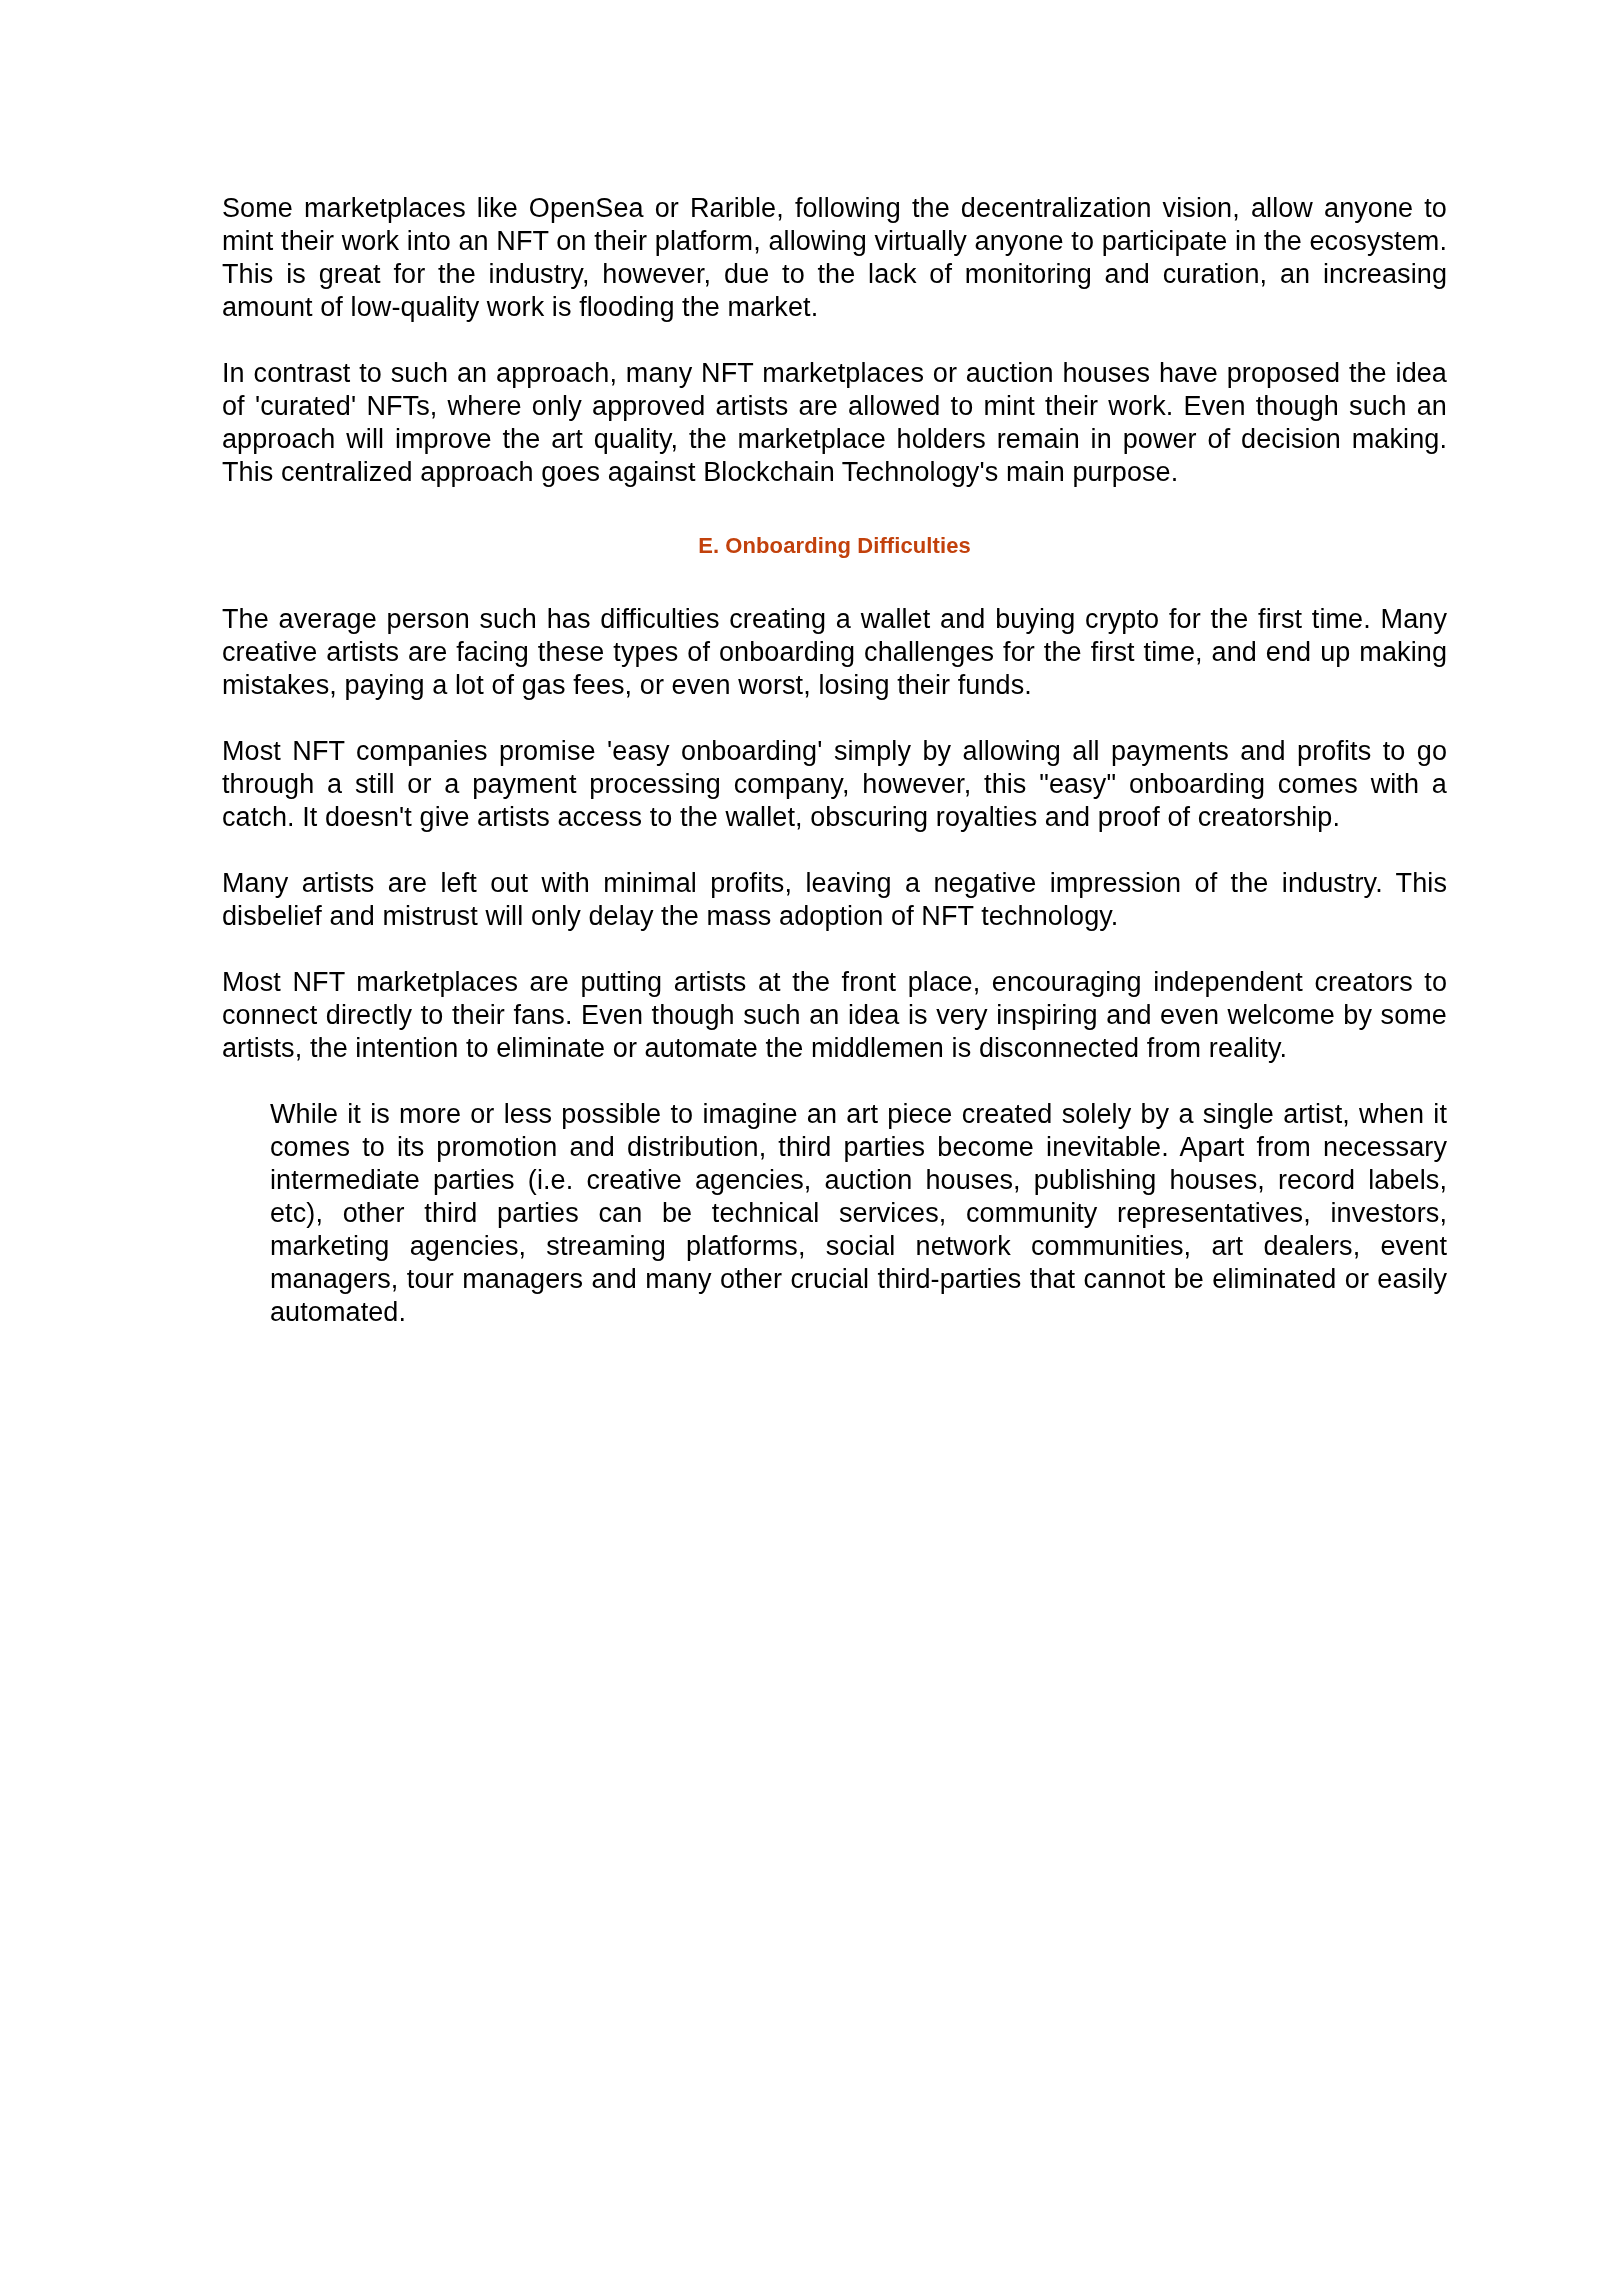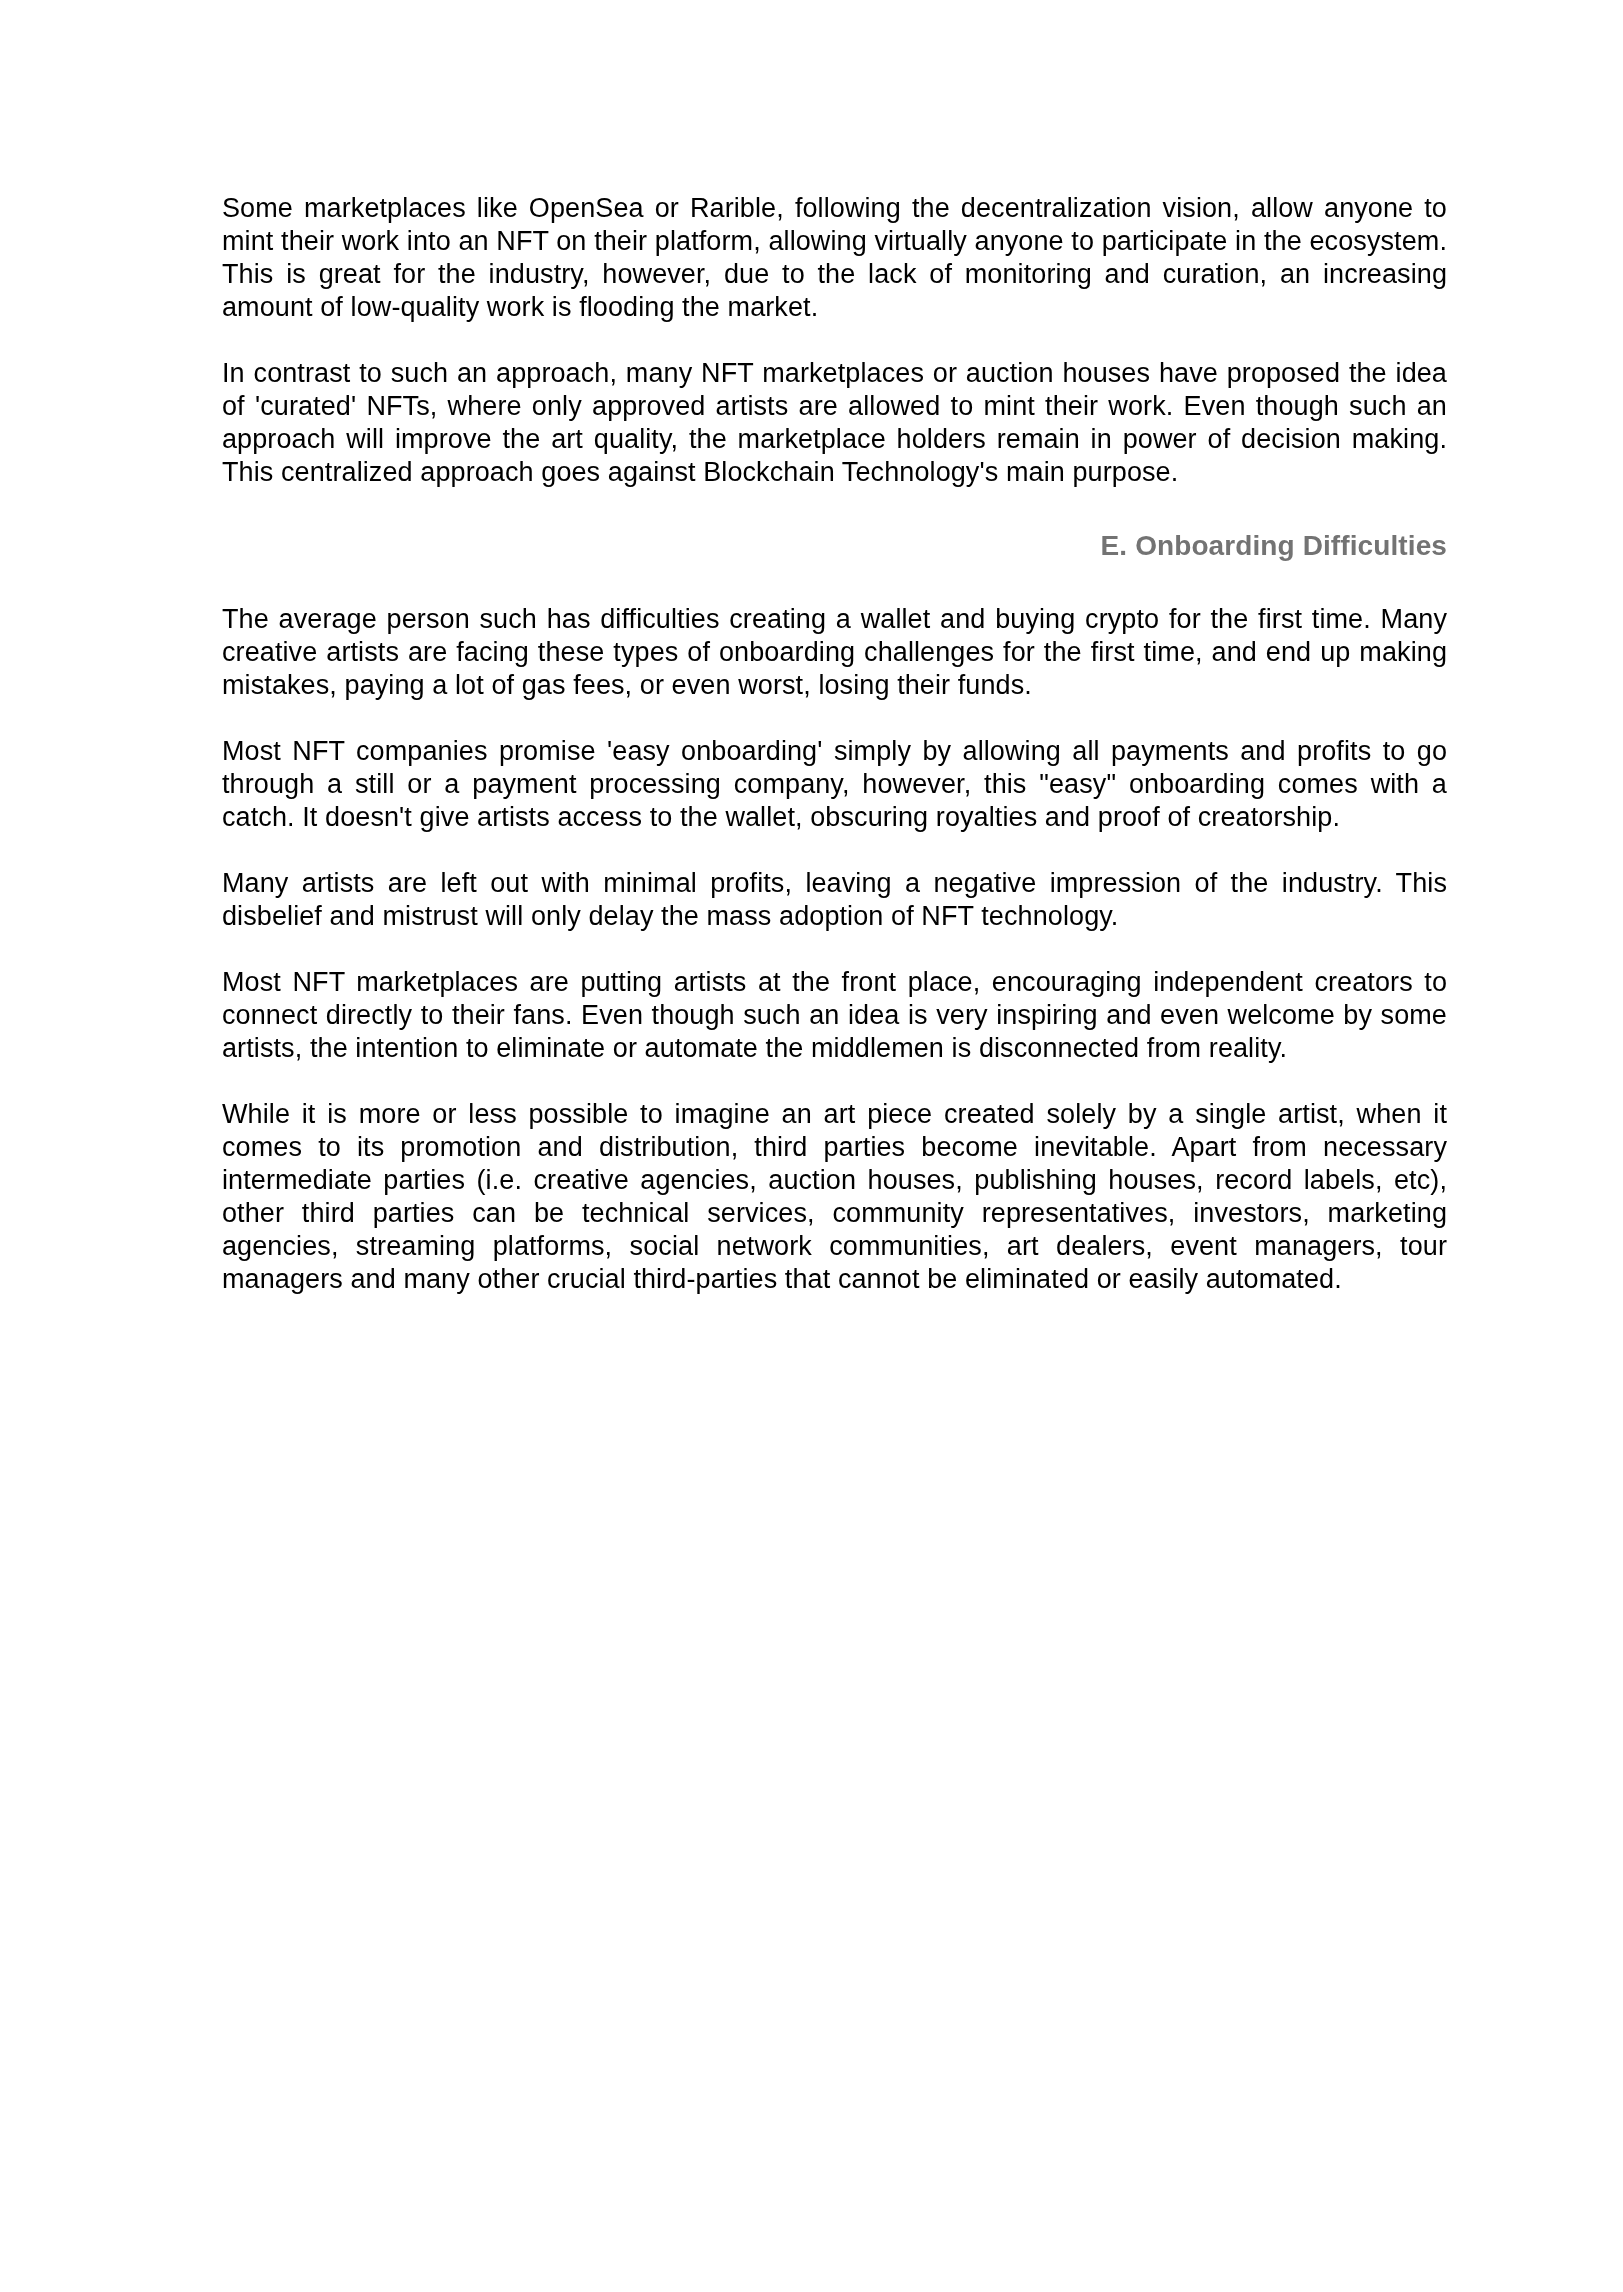--- a/index.html
+++ b/index.html
@@ -31,29 +31,30 @@
     line-height: 33px;
     text-align: justify;
     text-justify: inter-word;
     letter-spacing: 0.1px;
     color: #000000;
     -webkit-hyphens: none;
     hyphens: none;
   }
   p.body-text:last-child {
     margin-bottom: 0;
+    margin-left: 48px;
   }
   h3.section-heading {
     margin: 0 0 33px 0;
-    font-size: 28px;
+    font-size: 22px;
     line-height: 48px;
     font-weight: bold;
-    text-align: right;
+    text-align: center;
     letter-spacing: 0.1px;
-    color: #737373;
+    color: #c2410c;
   }
   
 </style>
 </head>
 <body>
 
 <div class="page">
   <div class="content">
 
     <p class="body-text">Some marketplaces like OpenSea or Rarible, following the decentralization vision, allow anyone to mint their work into an NFT on their platform, allowing virtually anyone to participate in the ecosystem. This is great for the industry, however, due to the lack of monitoring and curation, an increasing amount of low-quality work is flooding the market.</p>

